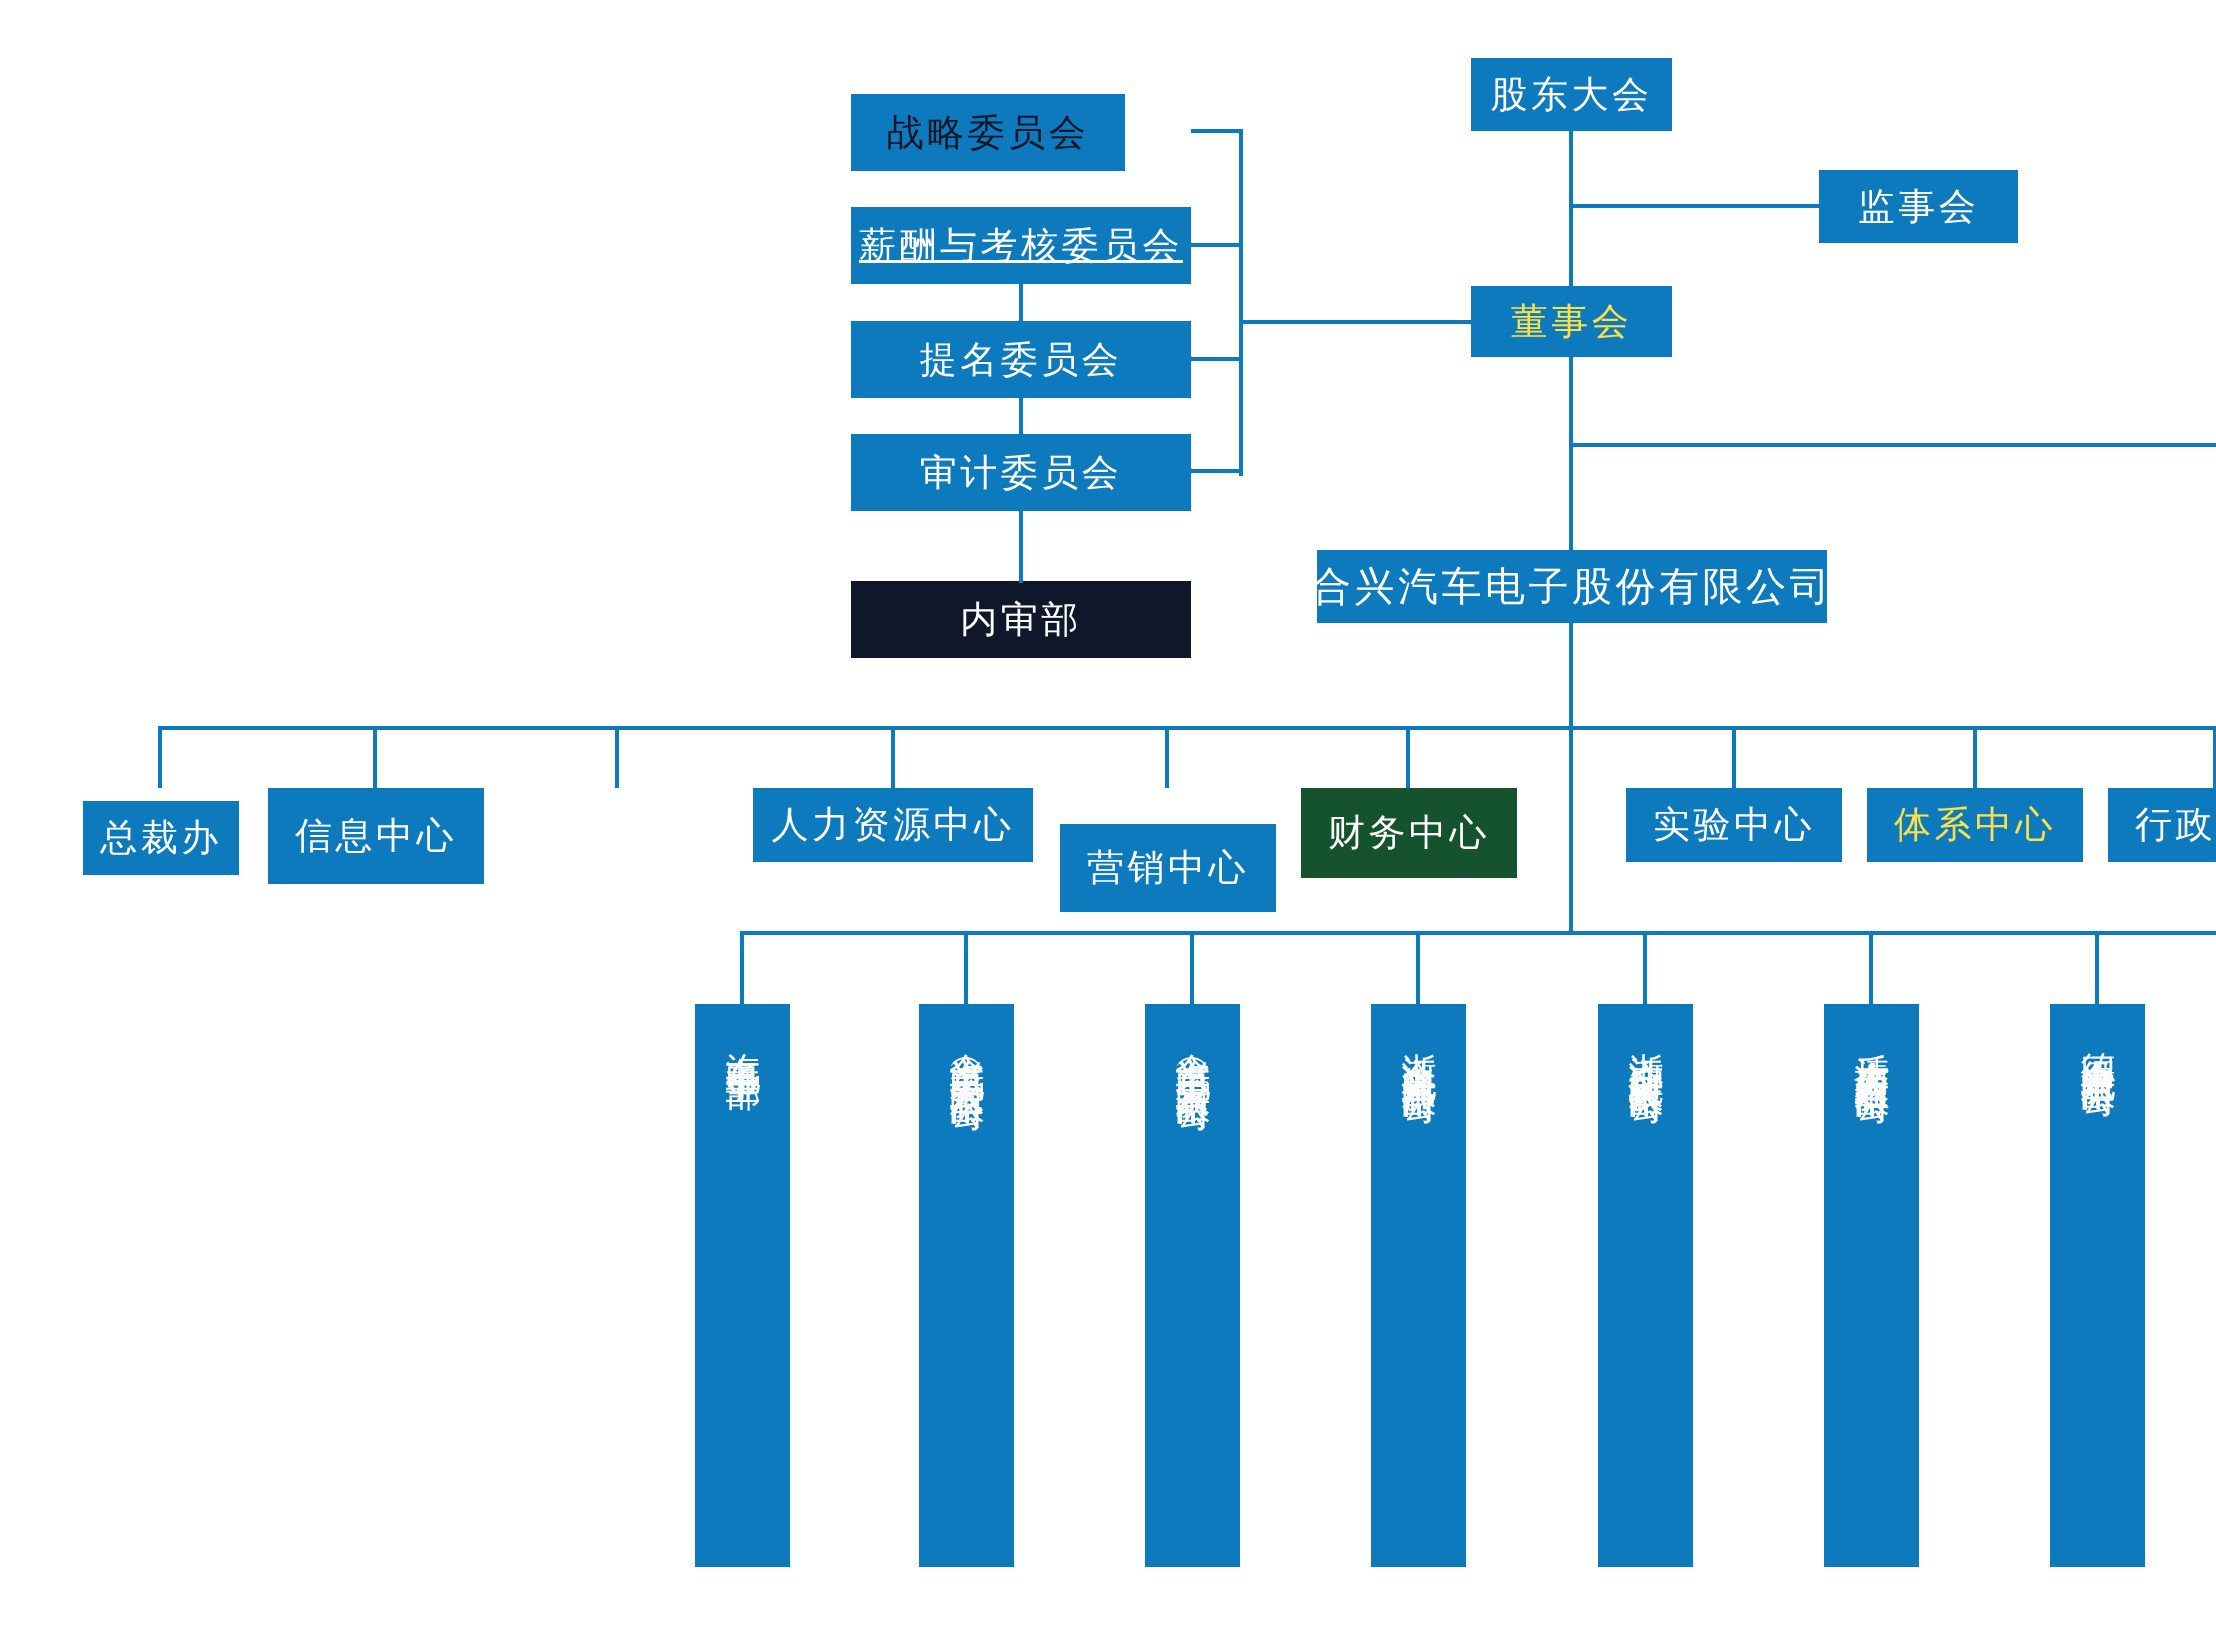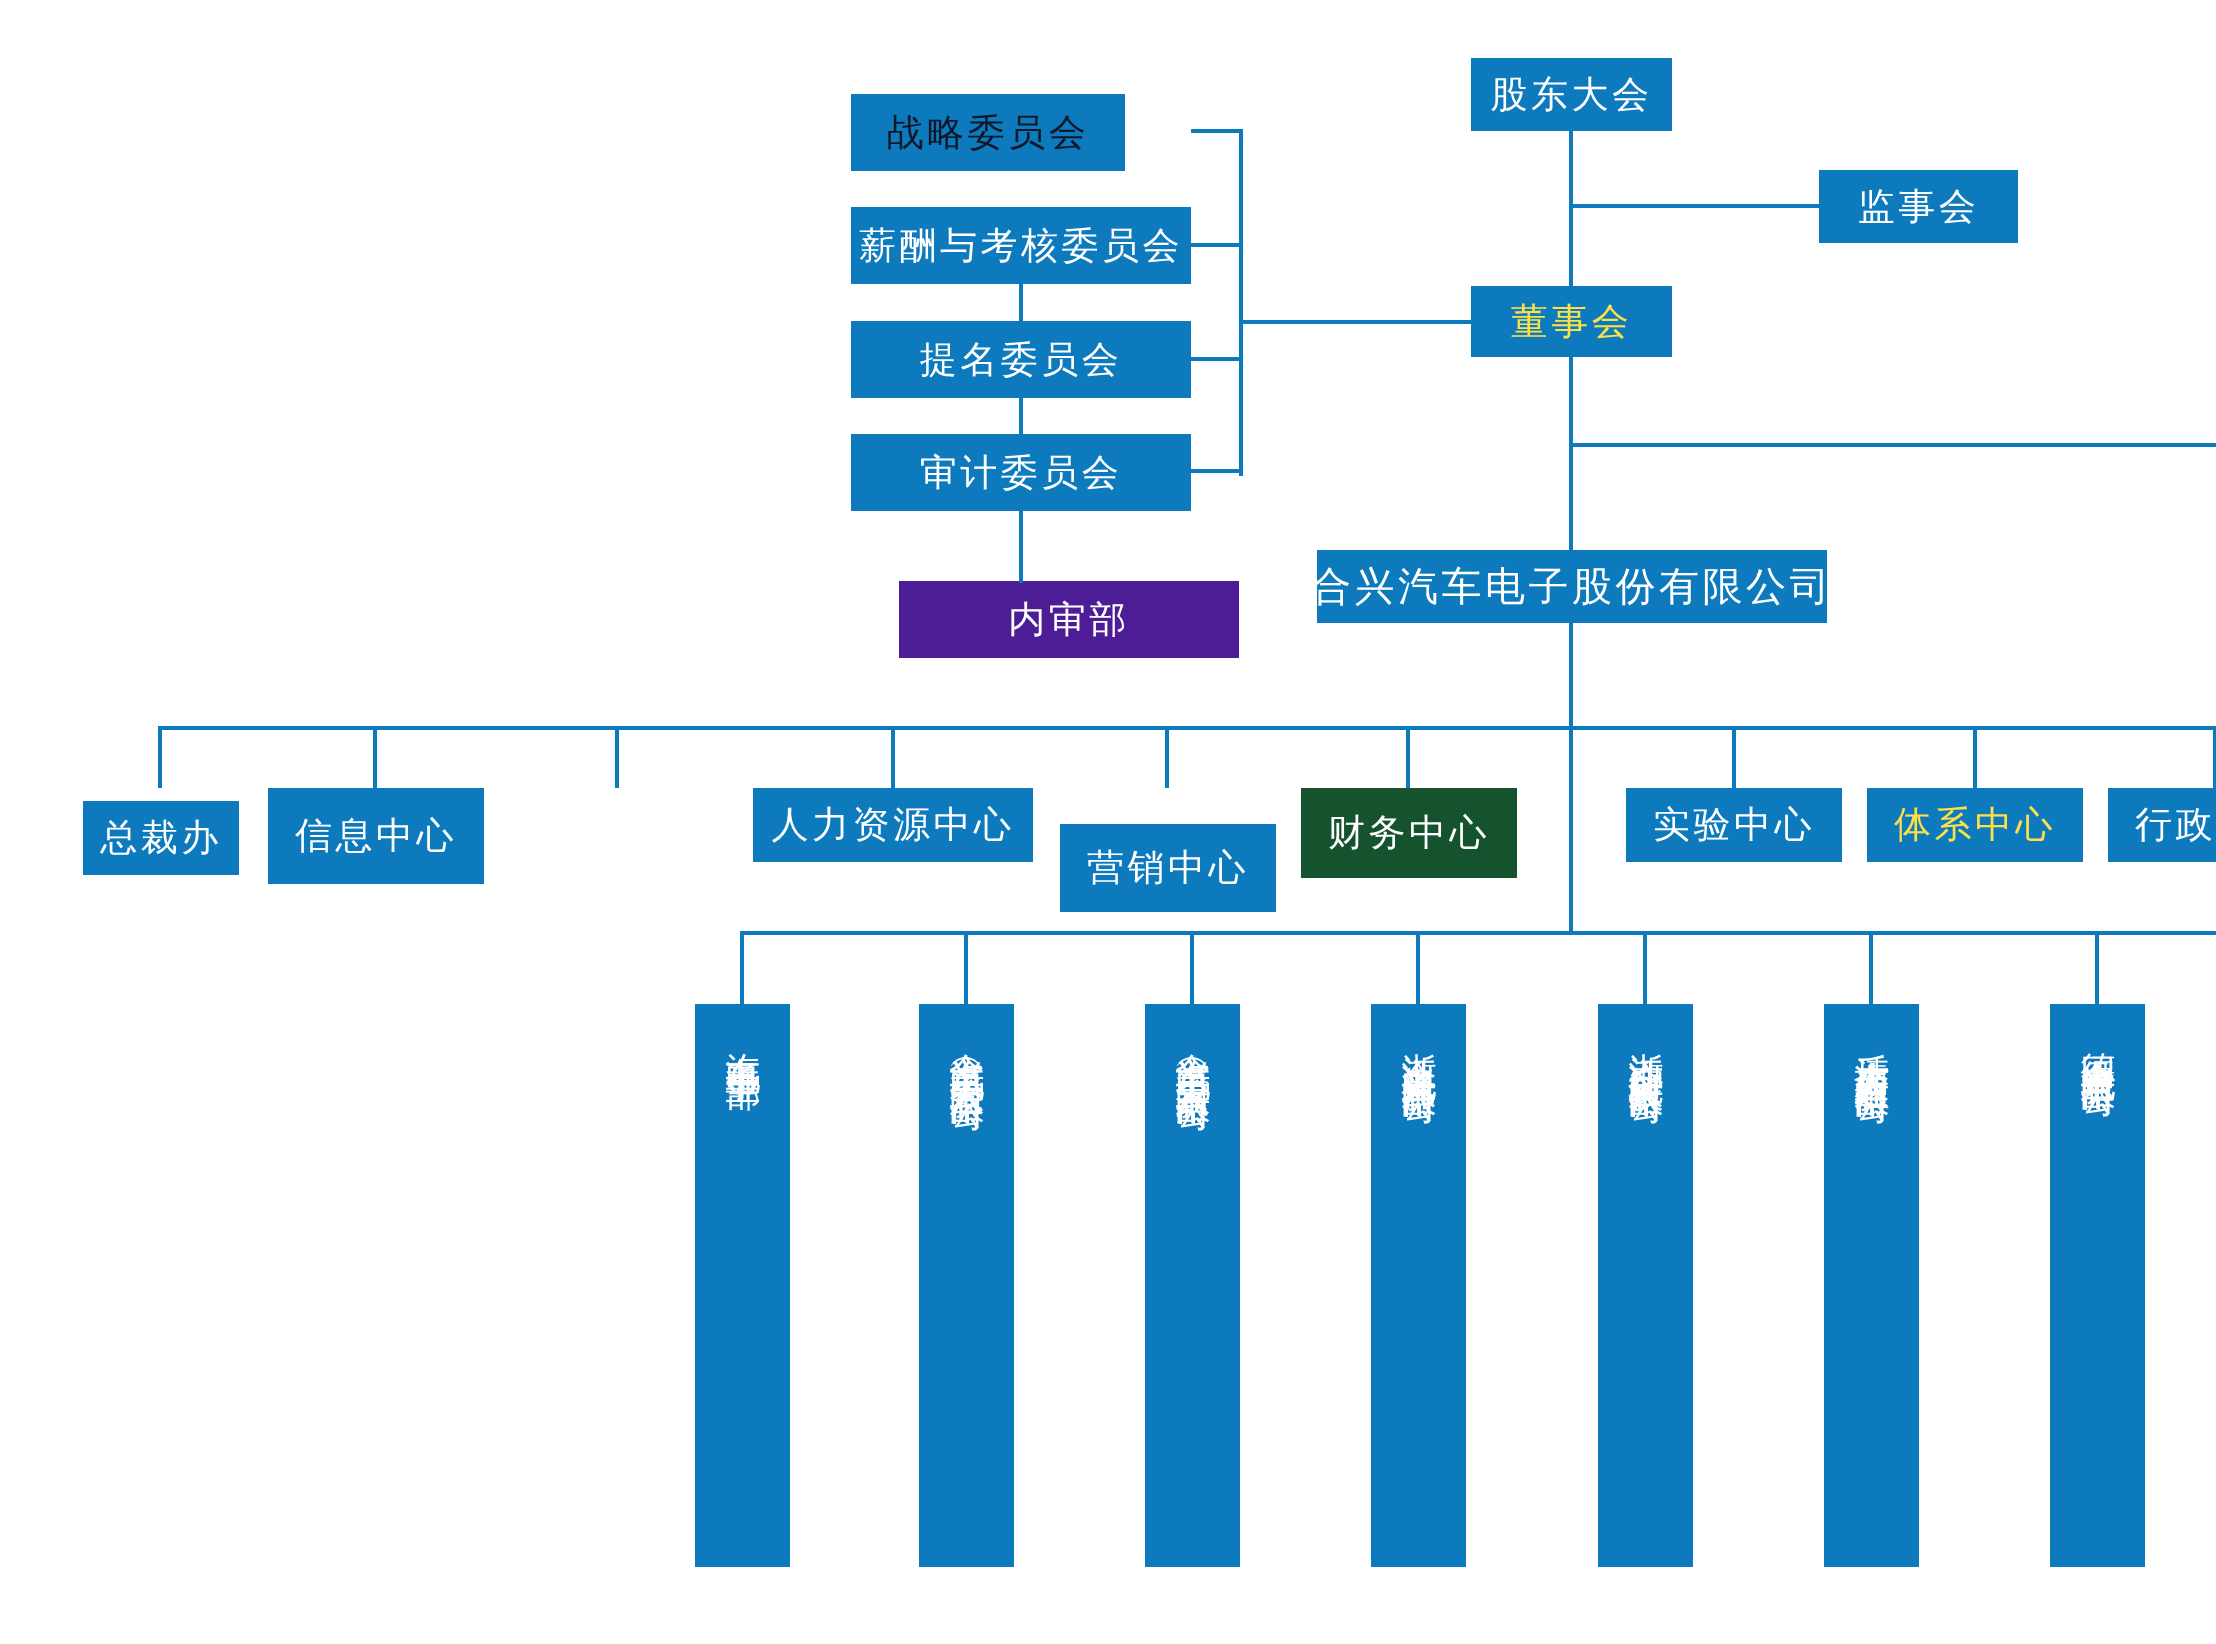--- a/index.html
+++ b/index.html
@@ -43,24 +43,24 @@
 <div class="canvas" style="background: rgb(255, 255, 255);">
 
   <div class="node" style="left: 1471px; top: 58px; width: 201px; height: 73px; background: rgb(12, 122, 189); color: rgb(255, 255, 255);">股东大会</div>
 
   <div class="node" style="left: 1819px; top: 170px; width: 199px; height: 73px; background: rgb(12, 122, 189); color: rgb(255, 255, 255);">监事会</div>
 
   <div class="node" style="left: 1471px; top: 286px; width: 201px; height: 71px; background: rgb(12, 122, 189); color: #fde047;">董事会</div>
 
   <div class="node company-node" style="left: 1317px; top: 550px; width: 510px; height: 73px; background: rgb(12, 122, 189); color: rgb(255, 255, 255);">合兴汽车电子股份有限公司</div>
 
-  <div class="node" style="left: 851px; top: 581px; width: 340px; height: 77px; background: #4c1d95; color: rgb(255, 255, 255); margin-left: 48px;">内审部</div>
+  <div class="node" style="left: 851px; top: 581px; width: 340px; height: 77px; background: #0f172a; color: rgb(255, 255, 255);">内审部</div>
 
 <div class="node" style="left: 851px; top: 94px; width: 274px; height: 77px; background: rgb(12, 122, 189); color: #0f172a;">战略委员会</div>
-    <div class="node" style="left: 851px; top: 207px; width: 340px; height: 77px; background: rgb(12, 122, 189); color: rgb(255, 255, 255);">薪酬与考核委员会</div>
+    <div class="node" style="left: 851px; top: 207px; width: 340px; height: 77px; background: rgb(12, 122, 189); color: rgb(255, 255, 255); text-decoration: underline;">薪酬与考核委员会</div>
     <div class="node" style="left: 851px; top: 321px; width: 340px; height: 77px; background: rgb(12, 122, 189); color: rgb(255, 255, 255);">提名委员会</div>
     <div class="node" style="left: 851px; top: 434px; width: 340px; height: 77px; background: rgb(12, 122, 189); color: rgb(255, 255, 255);">审计委员会</div>
     <div class="node" style="left: 83px; top: 801px; width: 156px; height: 74px; background: rgb(12, 122, 189); color: rgb(255, 255, 255);">总裁办</div>
     <div class="node" style="left: 268px; top: 788px; width: 216px; height: 96px; background: rgb(12, 122, 189); color: rgb(255, 255, 255);">信息中心</div>
     <div class="node" style="left: 753px; top: 788px; width: 280px; height: 74px; background: rgb(12, 122, 189); color: rgb(255, 255, 255);">人力资源中心</div>
     <div class="node" style="left: 1060px; top: 788px; width: 216px; height: 88px; background: rgb(12, 122, 189); color: rgb(255, 255, 255); margin-top: 36px;">营销中心</div>
     <div class="node" style="left: 1301px; top: 788px; width: 216px; height: 90px; background: #14532d; color: rgb(255, 255, 255);">财务中心</div>
     <div class="node" style="left: 1626px; top: 788px; width: 216px; height: 74px; background: rgb(12, 122, 189); color: rgb(255, 255, 255);">实验中心</div>
     <div class="node" style="left: 1867px; top: 788px; width: 216px; height: 74px; background: rgb(12, 122, 189); color: #fde047;">体系中心</div>
     <div class="node" style="left: 2108px; top: 788px; width: 216px; height: 74px; background: rgb(12, 122, 189); color: rgb(255, 255, 255);">行政中心</div>

